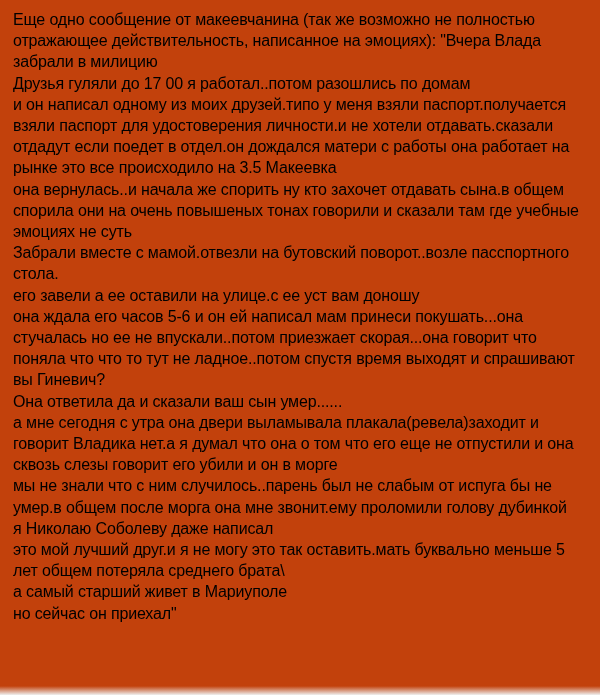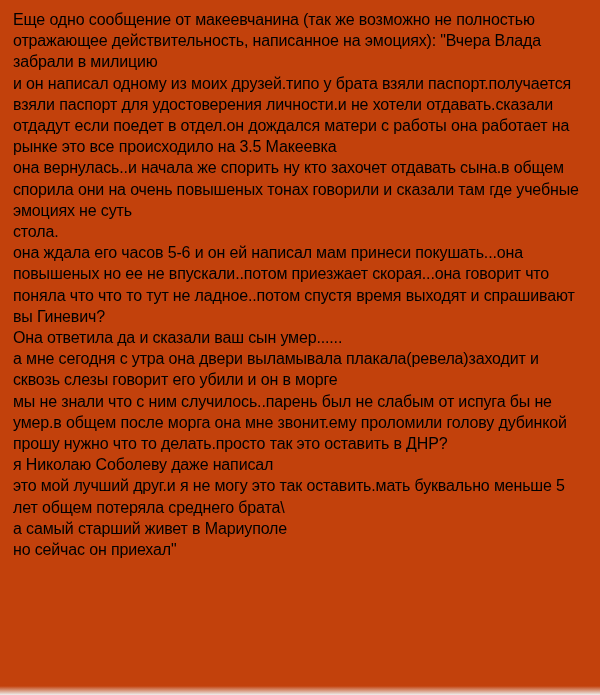--- a/index.html
+++ b/index.html
@@ -41,38 +41,41 @@
   }
 </style>
 </head>
 <body>
 
 <div class="page">
   <div class="text-block">
       <div class="line">Еще одно сообщение от макеевчанина (так же возможно не полностью</div>
       <div class="line">отражающее действительность, написанное на эмоциях): "Вчера Влада</div>
       <div class="line">забрали в милицию</div>
-      <div class="line">и он написал одному из моих друзей.типо у брата взяли паспорт.получается</div>
+      <div class="line">Друзья гуляли до 17 00 я работал..потом разошлись по домам</div>
+      <div class="line">и он написал одному из моих друзей.типо у меня взяли паспорт.получается</div>
       <div class="line">взяли паспорт для удостоверения личности.и не хотели отдавать.сказали</div>
       <div class="line">отдадут если поедет в отдел.он дождался матери с работы она работает на</div>
       <div class="line">рынке это все происходило на 3.5 Макеевка</div>
       <div class="line">она вернулась..и начала же спорить ну кто захочет отдавать сына.в общем</div>
       <div class="line">спорила они на очень повышеных тонах говорили и сказали там где учебные</div>
       <div class="line">эмоциях не суть</div>
+      <div class="line">Забрали вместе с мамой.отвезли на бутовский поворот..возле пасспортного</div>
       <div class="line">стола.</div>
+      <div class="line">его завели а ее оставили на улице.с ее уст вам доношу</div>
       <div class="line">она ждала его часов 5-6 и он ей написал мам принеси покушать...она</div>
-      <div class="line">повышеных но ее не впускали..потом приезжает скорая...она говорит что</div>
+      <div class="line">стучалась но ее не впускали..потом приезжает скорая...она говорит что</div>
       <div class="line">поняла что что то тут не ладное..потом спустя время выходят и спрашивают</div>
       <div class="line">вы Гиневич?</div>
       <div class="line">Она ответила да и сказали ваш сын умер......</div>
       <div class="line">а мне сегодня с утра она двери выламывала плакала(ревела)заходит и</div>
+      <div class="line">говорит Владика нет.а я думал что она о том что его еще не отпустили и она</div>
       <div class="line">сквозь слезы говорит его убили и он в морге</div>
       <div class="line">мы не знали что с ним случилось..парень был не слабым от испуга бы не</div>
       <div class="line">умер.в общем после морга она мне звонит.ему проломили голову дубинкой</div>
-      <div class="line">прошу нужно что то делать.просто так это оставить в ДНР?</div>
       <div class="line">я Николаю Соболеву даже написал</div>
       <div class="line">это мой лучший друг.и я не могу это так оставить.мать буквально меньше 5</div>
       <div class="line">лет общем потеряла среднего брата\</div>
       <div class="line">а самый старший живет в Мариуполе</div>
       <div class="line">но сейчас он приехал"</div>
     </div>
   <div class="bottom-shade"></div>
 </div>
 
 </body></html>

